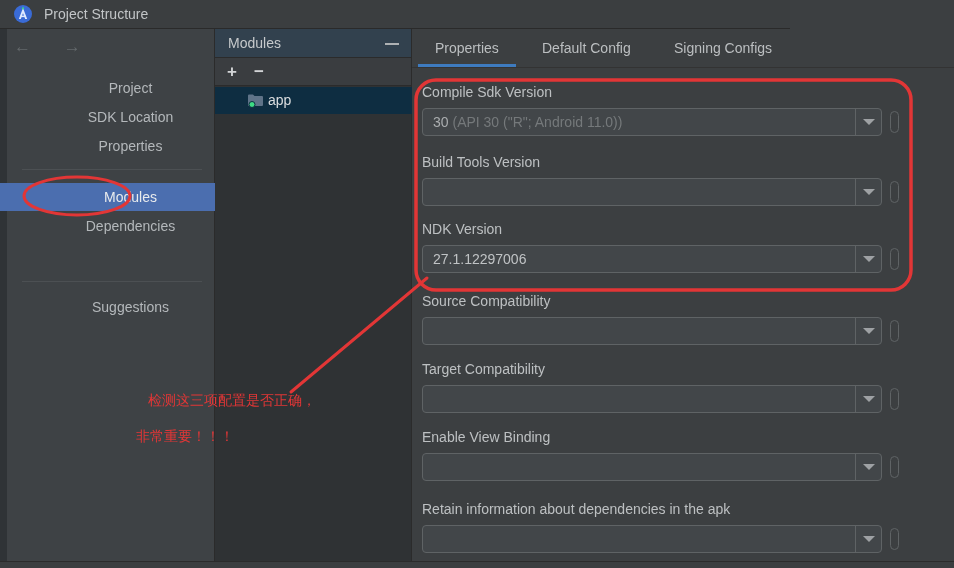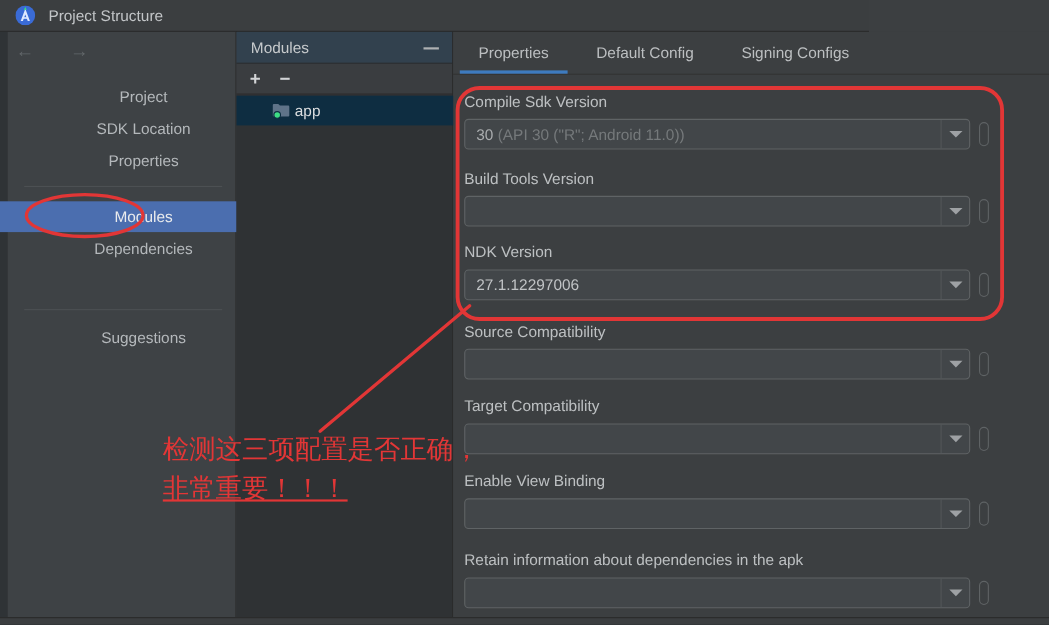--- a/index.html
+++ b/index.html
@@ -84,23 +84,23 @@
   .pill {
     position:absolute; left:468px; top:29px; width:9px; height:22px;
     border:1px solid #5f6365; border-radius:5px;
   }
 
   
   .bottom-strip { position:absolute; left:0; top:561px; width:954px; height:7px; background:#3b3e40; border-top:1px solid #2b2b2b; }
 
   
   .annot-svg { position:absolute; left:0; top:0; width:954px; height:568px; pointer-events:none; }
-  .note { position:absolute; color:#e23636; font-size:24px; white-space:nowrap; pointer-events:none; }
+  .note { position:absolute; color:#e23636; font-size:14px; white-space:nowrap; pointer-events:none; }
   .note1 { left:148px; top:392px; }
-  .note2 { left:148px; top:428px;text-decoration:underline; }
+  .note2 { left:136px; top:428px; }
 </style>
 </head>
 <body>
 
 <div class="stage">
 
   <div class="titlebar">
     <svg class="logo" viewBox="0 0 18 18">
       <circle cx="9" cy="9" r="9" fill="#3a6bd6"></circle>
       <polygon points="9,3 13.2,14 11.2,14 9,8.2 6.8,14 4.8,14" fill="#dfe9ff"></polygon>

